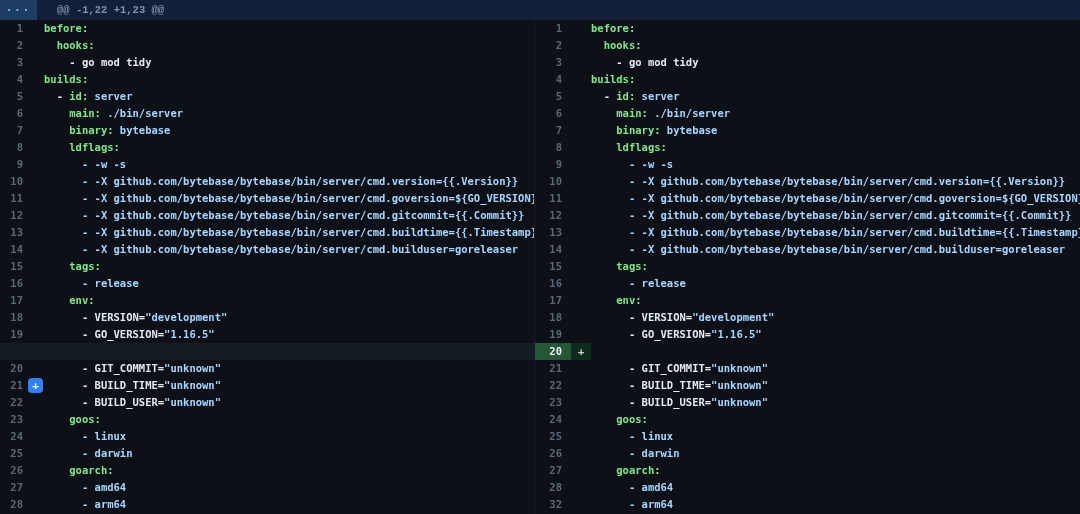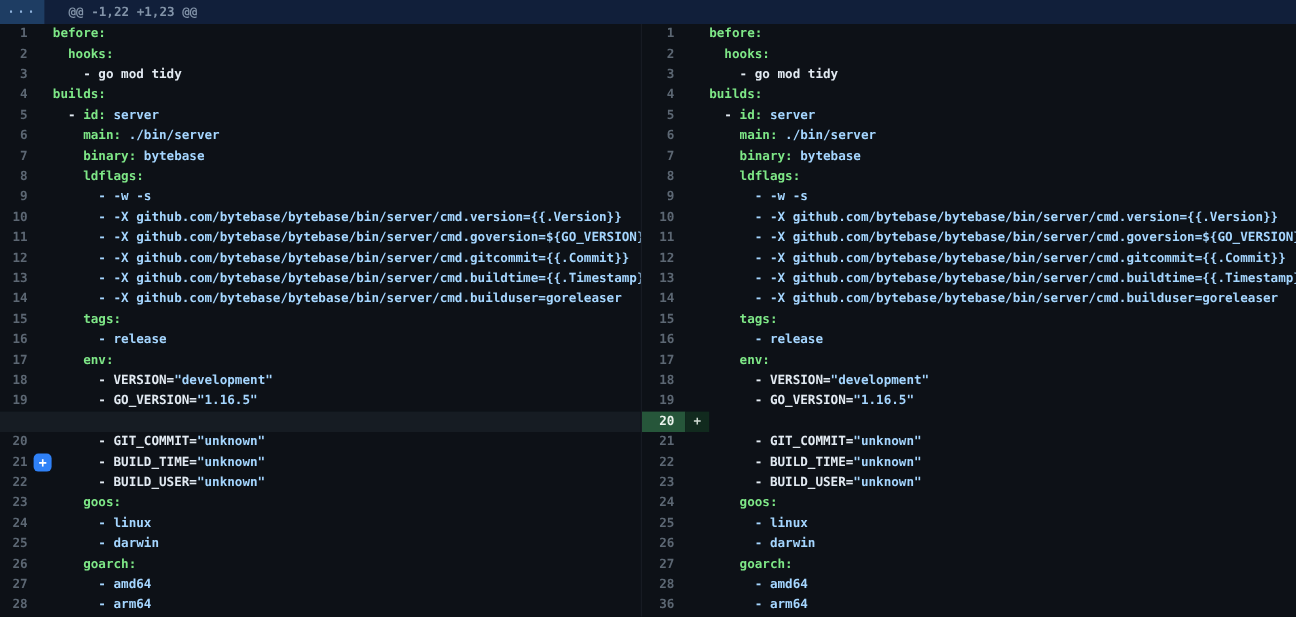--- a/index.html
+++ b/index.html
@@ -3,21 +3,21 @@
 <meta charset="utf-8">
 <style>
   html,body{margin:0;padding:0;background:#0d1117;}
   body{width:1080px;height:514px;overflow:hidden;}
   .diff{width:1080px;height:514px;font-family:"DejaVu Sans Mono","Liberation Mono",monospace;
         font-size:10.5px;font-weight:600;background:#0d1117;}
   .hunk-row{height:20px;display:flex;align-items:stretch;background:#111f3a;}
   .expand-btn{width:37px;background:#1e3d63;border:none;color:#8fb3dd;font:inherit;
         font-weight:700;letter-spacing:2px;cursor:pointer;display:flex;align-items:center;
         justify-content:center;padding:0;}
-  .hunk-text{color:#8293a8;line-height:20px;padding-left:20px;white-space:pre;}
+  .hunk-text{color:#8293a8;line-height:20px;padding-left:20px;white-space:pre;font-family:Liberation Mono, monospace;}
   .panes{display:flex;height:494px;}
   .pane{overflow:hidden;box-sizing:border-box;}
   .pane-left{width:534px;}
   .pane-right{width:546px;border-left:1px solid rgba(99,110,123,0.12);}
   .row{display:flex;height:17px;line-height:17px;position:relative;}
   .num{color:#5c6773;text-align:right;box-sizing:border-box;flex:none;}
   .pane-left .num{width:30px;padding-right:7px;}
   .pane-right .num{width:36px;padding-right:9px;}
   .marker{box-sizing:border-box;color:#cfd9d2;flex:none;white-space:pre;}
   .pane-left .marker{width:14px;}
@@ -320,19 +320,19 @@
           <div class="num">27</div>
           <div class="marker"> </div>
           <div class="code"><span class="tok-k">    goarch:</span></div>
         </div>
         <div class="row row-context">
           <div class="num">28</div>
           <div class="marker"> </div>
           <div class="code"><span class="tok-s">      - amd64</span></div>
         </div>
         <div class="row row-context">
-          <div class="num">36</div>
+          <div class="num">32</div>
           <div class="marker"> </div>
           <div class="code"><span class="tok-s">      - arm64</span></div>
         </div>
       </div>
   </div>
 </div>
 
 </body></html>

